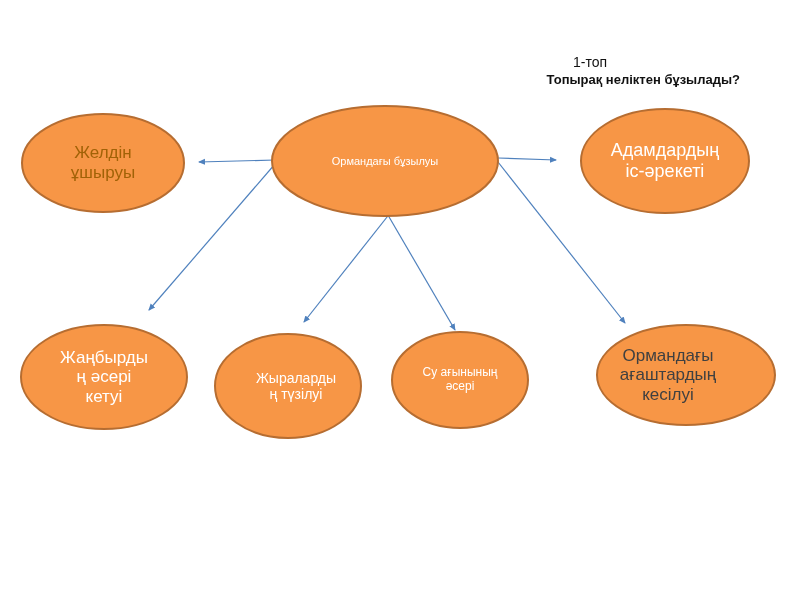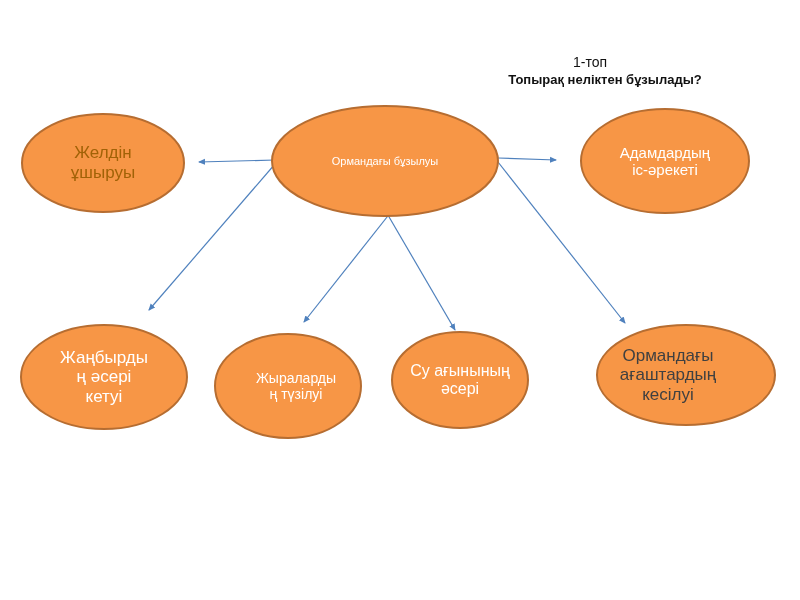--- a/index.html
+++ b/index.html
@@ -1,20 +1,20 @@
 <!DOCTYPE html>
 <html><head>
   <meta charset="utf-8">
   <style>
     html, body { margin: 0; padding: 0; background: #ffffff; }
     body { width: 800px; height: 600px; position: relative; overflow: hidden; font-family: "Liberation Sans", sans-serif; }
     #canvas { position: absolute; left: 0; top: 0; width: 800px; height: 600px; }
     .title { position: absolute; text-align: center; color: #111; font-family: "Liberation Sans", sans-serif; }
     .title-1 { left: 540px; top: 54px; width: 100px; font-size: 14px; font-weight: normal; }
-    .title-2 { left: 470px; top: 72px; width: 270px; font-size: 13px; font-weight: bold; }
+    .title-2 { left: 470px; top: 72px; width: 270px; font-size: 13px; font-weight: bold; text-align: right; }
     .node-label { position: absolute; display: flex; align-items: center; justify-content: center; text-align: center; color: #ffffff; line-height: 1.15; pointer-events: none; white-space: pre-line; }
   </style>
 </head>
 <body>
 
 <svg id="canvas" width="800" height="600" viewBox="0 0 800 600">
   <defs>
     <marker id="arrowhead" markerWidth="8" markerHeight="8" refX="6" refY="4" orient="auto" markerUnits="userSpaceOnUse">
       <path d="M0,1 L7,4 L0,7 Z" fill="#4F81BD"></path>
     </marker>
@@ -38,25 +38,25 @@
     </g>
 </svg>
 
 <div class="title title-1">1-топ</div>
 <div class="title title-2">Топырақ неліктен бұзылады?</div>
 
 <div id="labels-layer">
     <div class="node-label" style="left: 272px; top: 106px; width: 226px; height: 110px; font-size: 11px; color: rgb(255, 255, 255);">Ормандағы бұзылуы</div>
     <div class="node-label" style="left: 22px; top: 114px; width: 162px; height: 98px; font-size: 17px; color: #a16207;">Желдін
 ұшыруы</div>
-    <div class="node-label" style="left: 581px; top: 109px; width: 168px; height: 104px; font-size: 15px; color: rgb(255, 255, 255);">Адамдардың
+    <div class="node-label" style="left: 581px; top: 109px; width: 168px; height: 104px; font-size: 18px; color: rgb(255, 255, 255);">Адамдардың
 іс-әрекеті</div>
     <div class="node-label" style="left: 21px; top: 325px; width: 166px; height: 104px; font-size: 17px; color: rgb(255, 255, 255);">Жаңбырды
 ң әсері
 кетуі</div>
     <div class="node-label" style="left: 223px; top: 334px; width: 146px; height: 104px; font-size: 14px; color: rgb(255, 255, 255);">Жыраларды
 ң түзілуі</div>
-    <div class="node-label" style="left: 392px; top: 332px; width: 136px; height: 96px; font-size: 16px; color: rgb(255, 255, 255);">Су ағынының
+    <div class="node-label" style="left: 392px; top: 332px; width: 136px; height: 96px; font-size: 12px; color: rgb(255, 255, 255);">Су ағынының
 әсері</div>
     <div class="node-label" style="left: 579px; top: 325px; width: 178px; height: 100px; font-size: 17px; color: #404040;">Ормандағы
 ағаштардың
 кесілуі</div>
   </div>
 
 </body></html>

